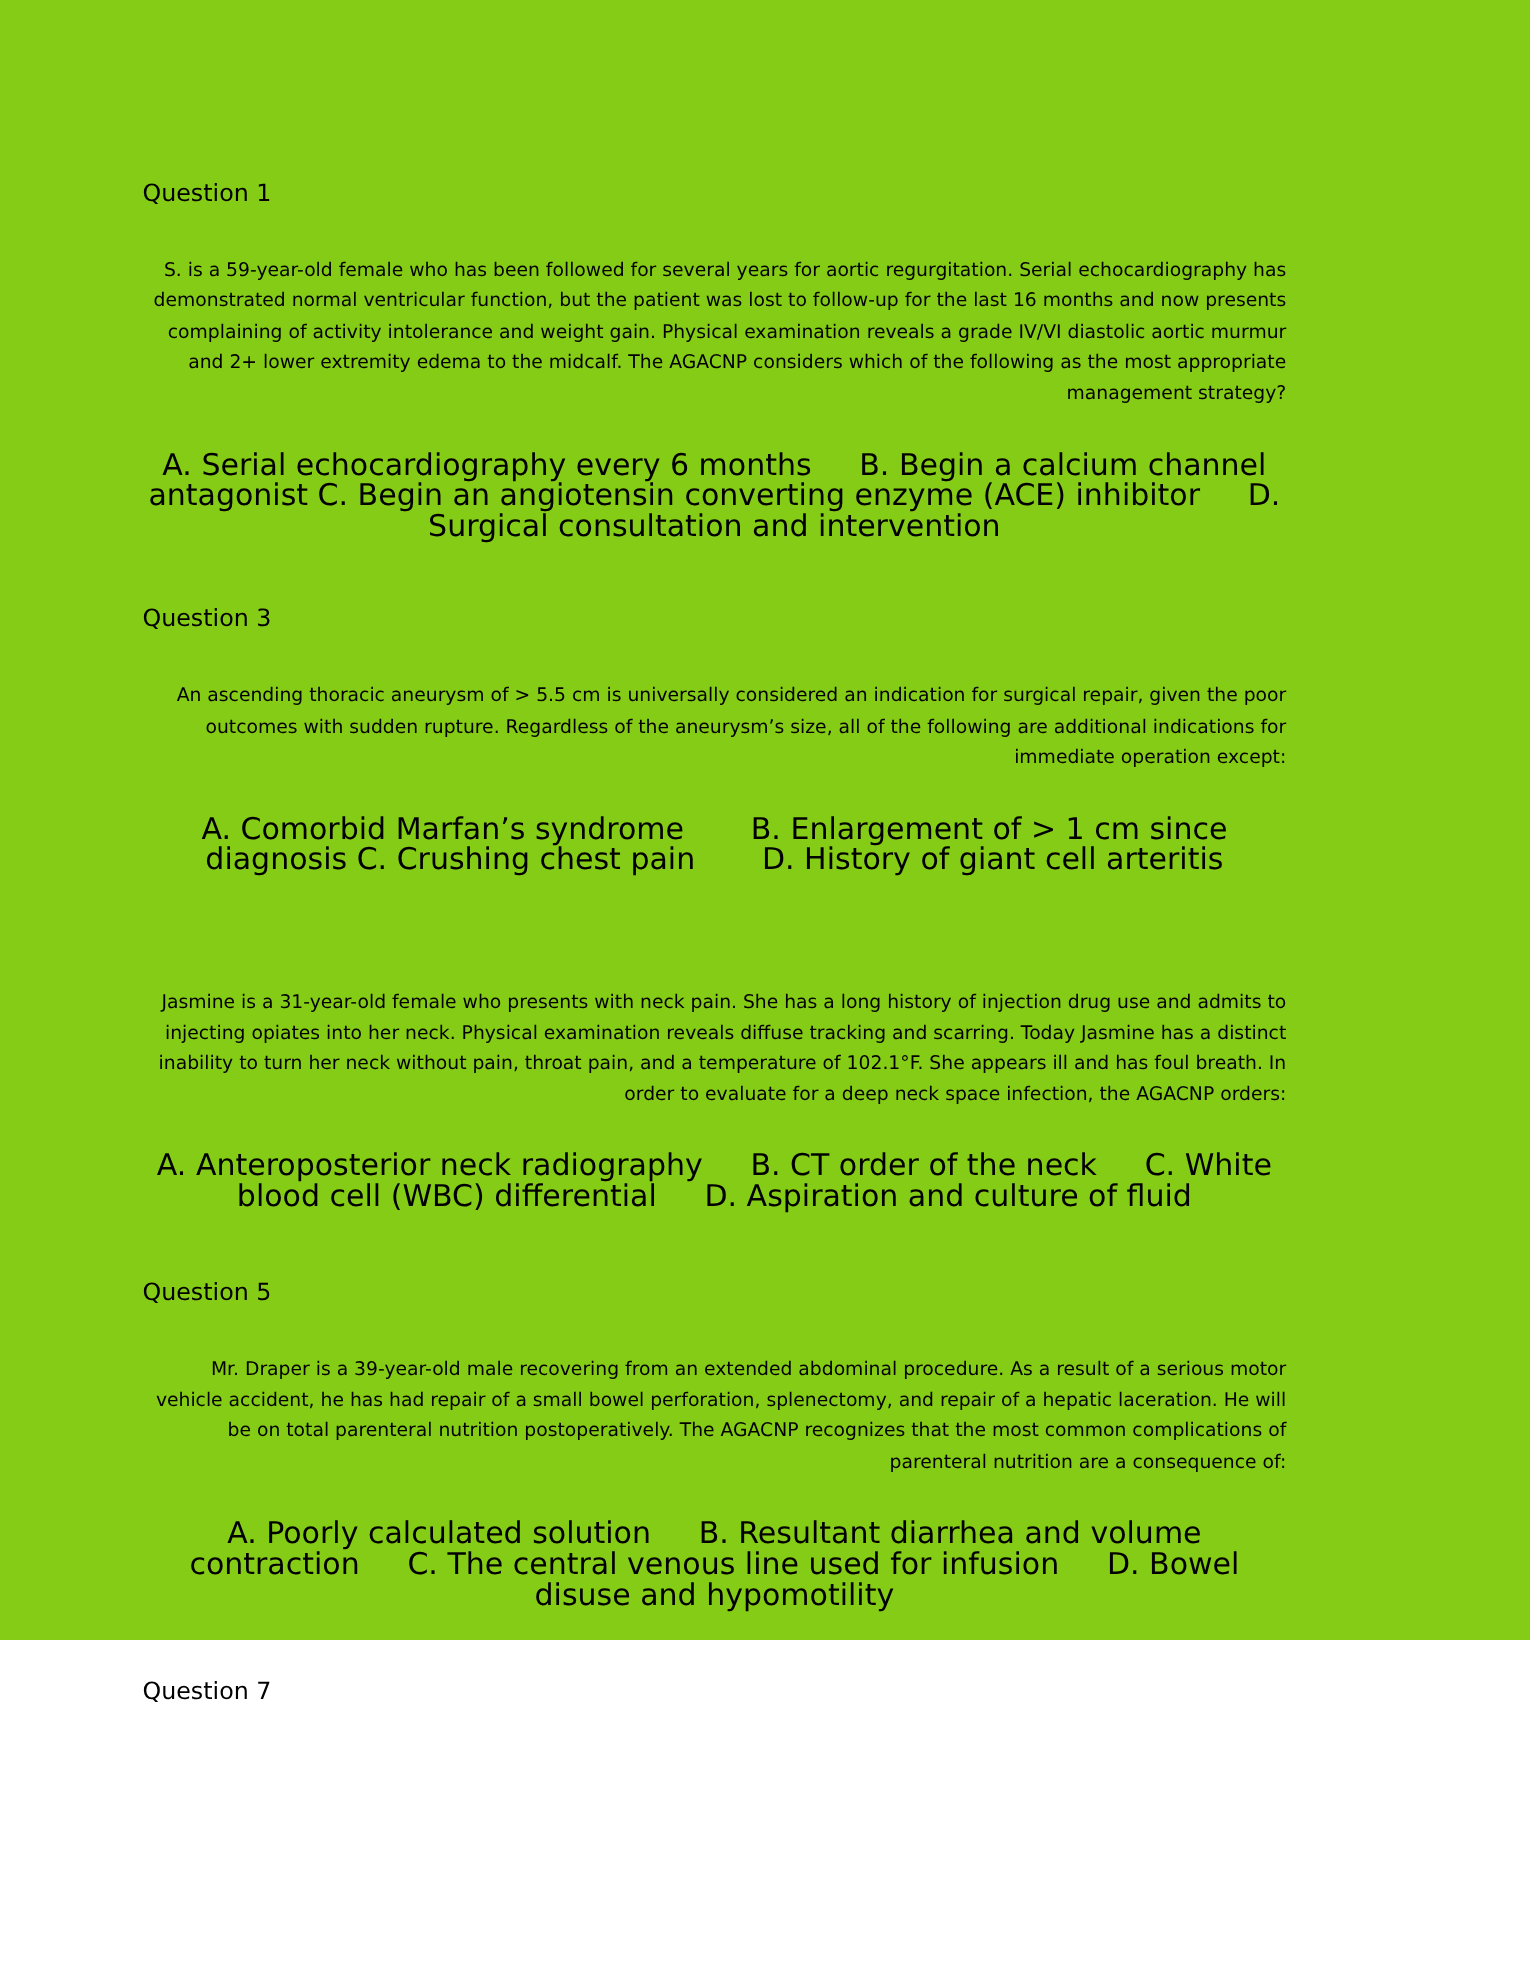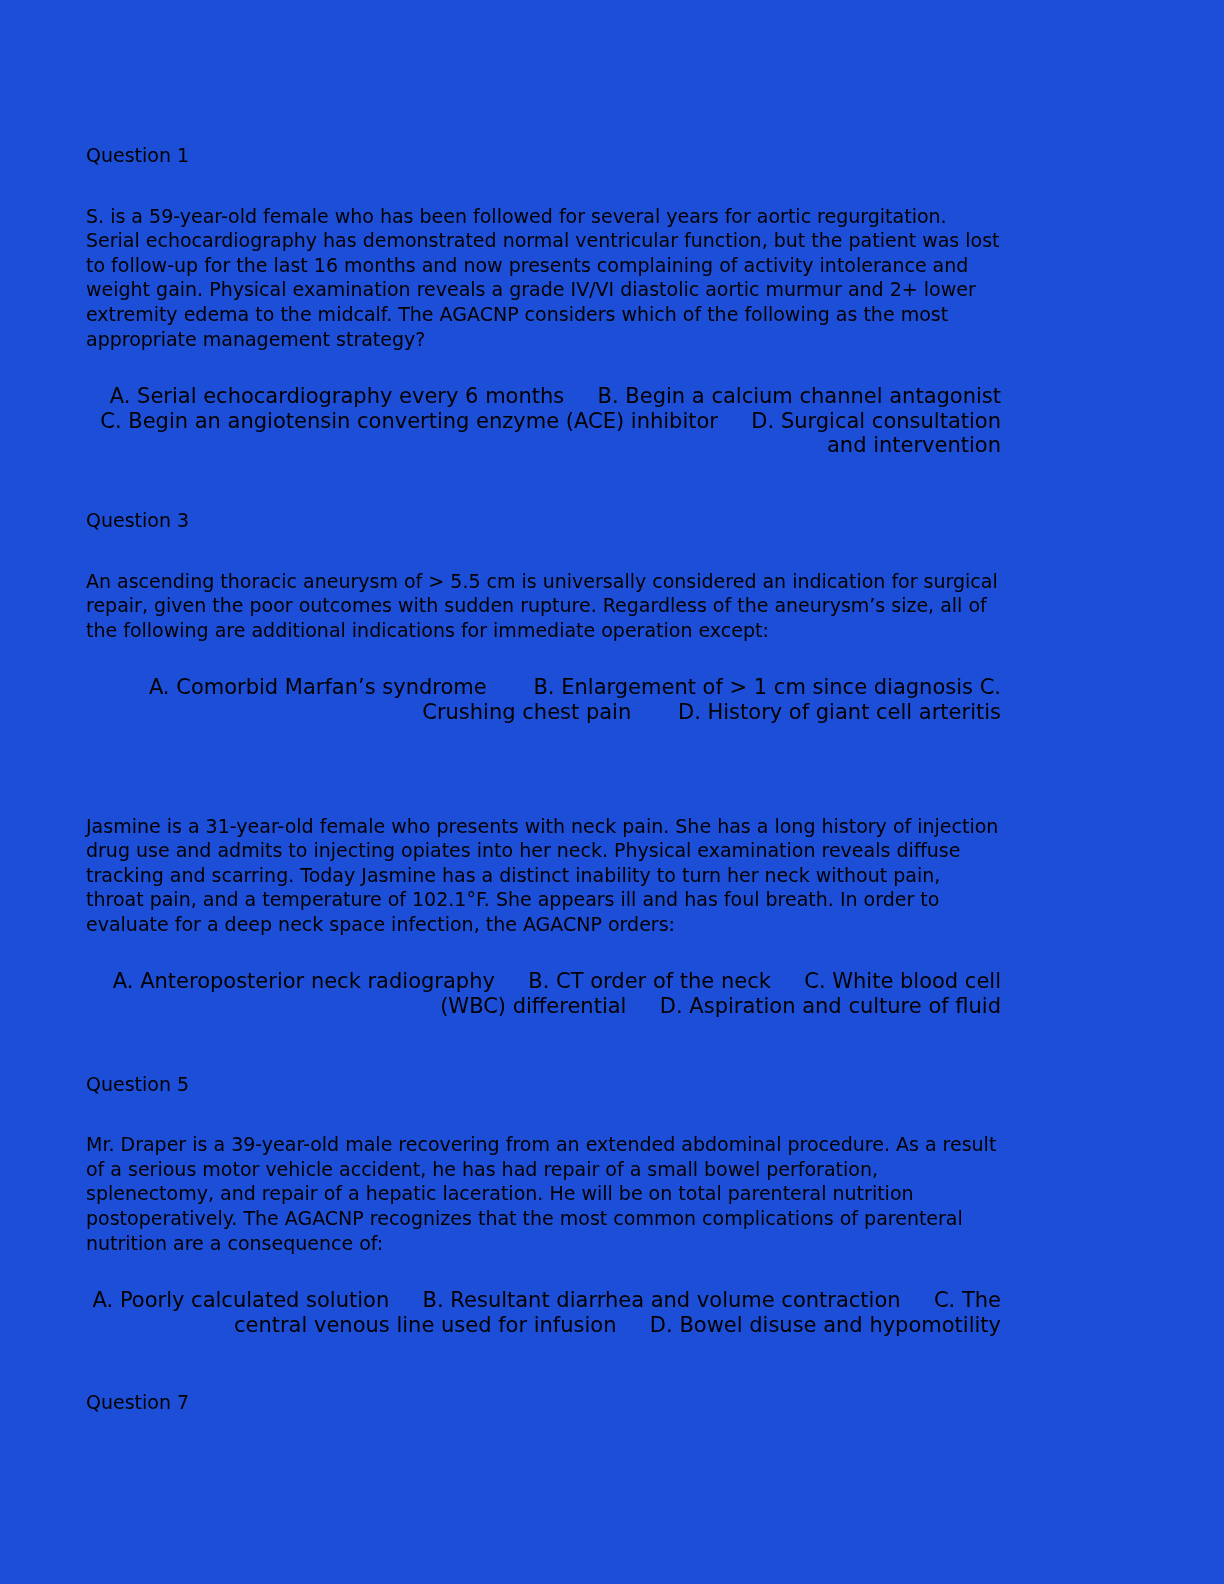--- a/index.html
+++ b/index.html
@@ -12,59 +12,59 @@
     width: 1224px;
     height: 1584px;
     font-family: "DejaVu Sans", "Liberation Sans", sans-serif;
     color: #000000;
     -webkit-font-smoothing: antialiased;
     overflow: hidden;
   }
   .page {
     position: relative;
     width: 1224px;
-    height: 1584px;
-    background: #1d4ed8;
+    height: 1312px;
+    background: #84cc16;
     box-sizing: border-box;
-    padding: 143px 169px 0 86px;
+    padding: 143px 169px 0 114px;
   }
   .doc-body {
     width: 915px;
   }
   .q-block {
     margin: 0;
   }
   .q-heading {
     font-size: 19px;
     line-height: 24.6px;
     color: #000000;
     margin: 0;
     white-space: pre-wrap;
   }
   .blank-line {
     height: 36px;
     line-height: 36px;
     font-size: 19px;
   }
   .q-stem {
-    font-size: 19px;
+    font-size: 15px;
     line-height: 24.6px;
     color: #000000;
     margin: 0;
-    text-align: left;
+    text-align: right;
     white-space: pre-wrap;
     word-spacing: 0px;
     letter-spacing: 0px;
   }
   .q-options {
-    font-size: 21px;
+    font-size: 24px;
     line-height: 24.6px;
     color: #000000;
     margin: 0;
-    text-align: right;
+    text-align: center;
     white-space: pre-wrap;
   }
   .gap-after-heading {
     height: 36px;
   }
   .gap-after-stem {
     height: 33px;
   }
   .gap-after-options {
     height: 50px;

